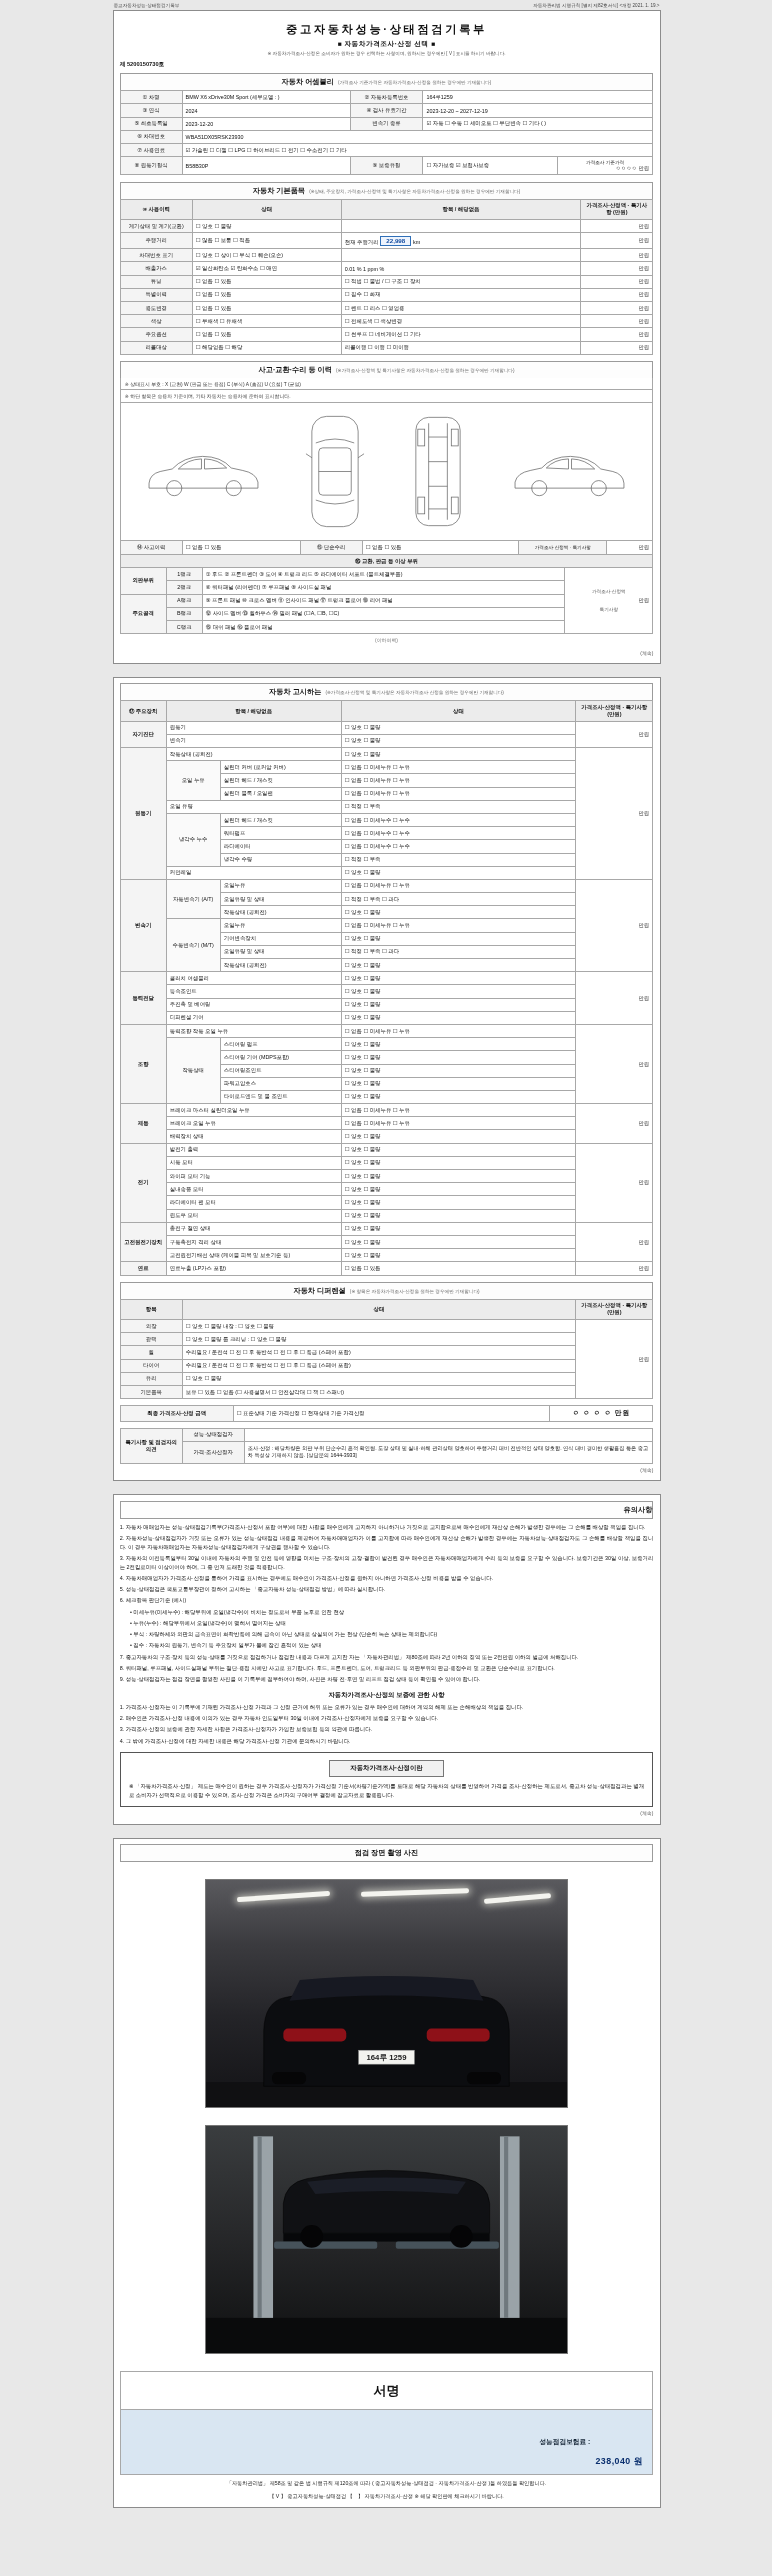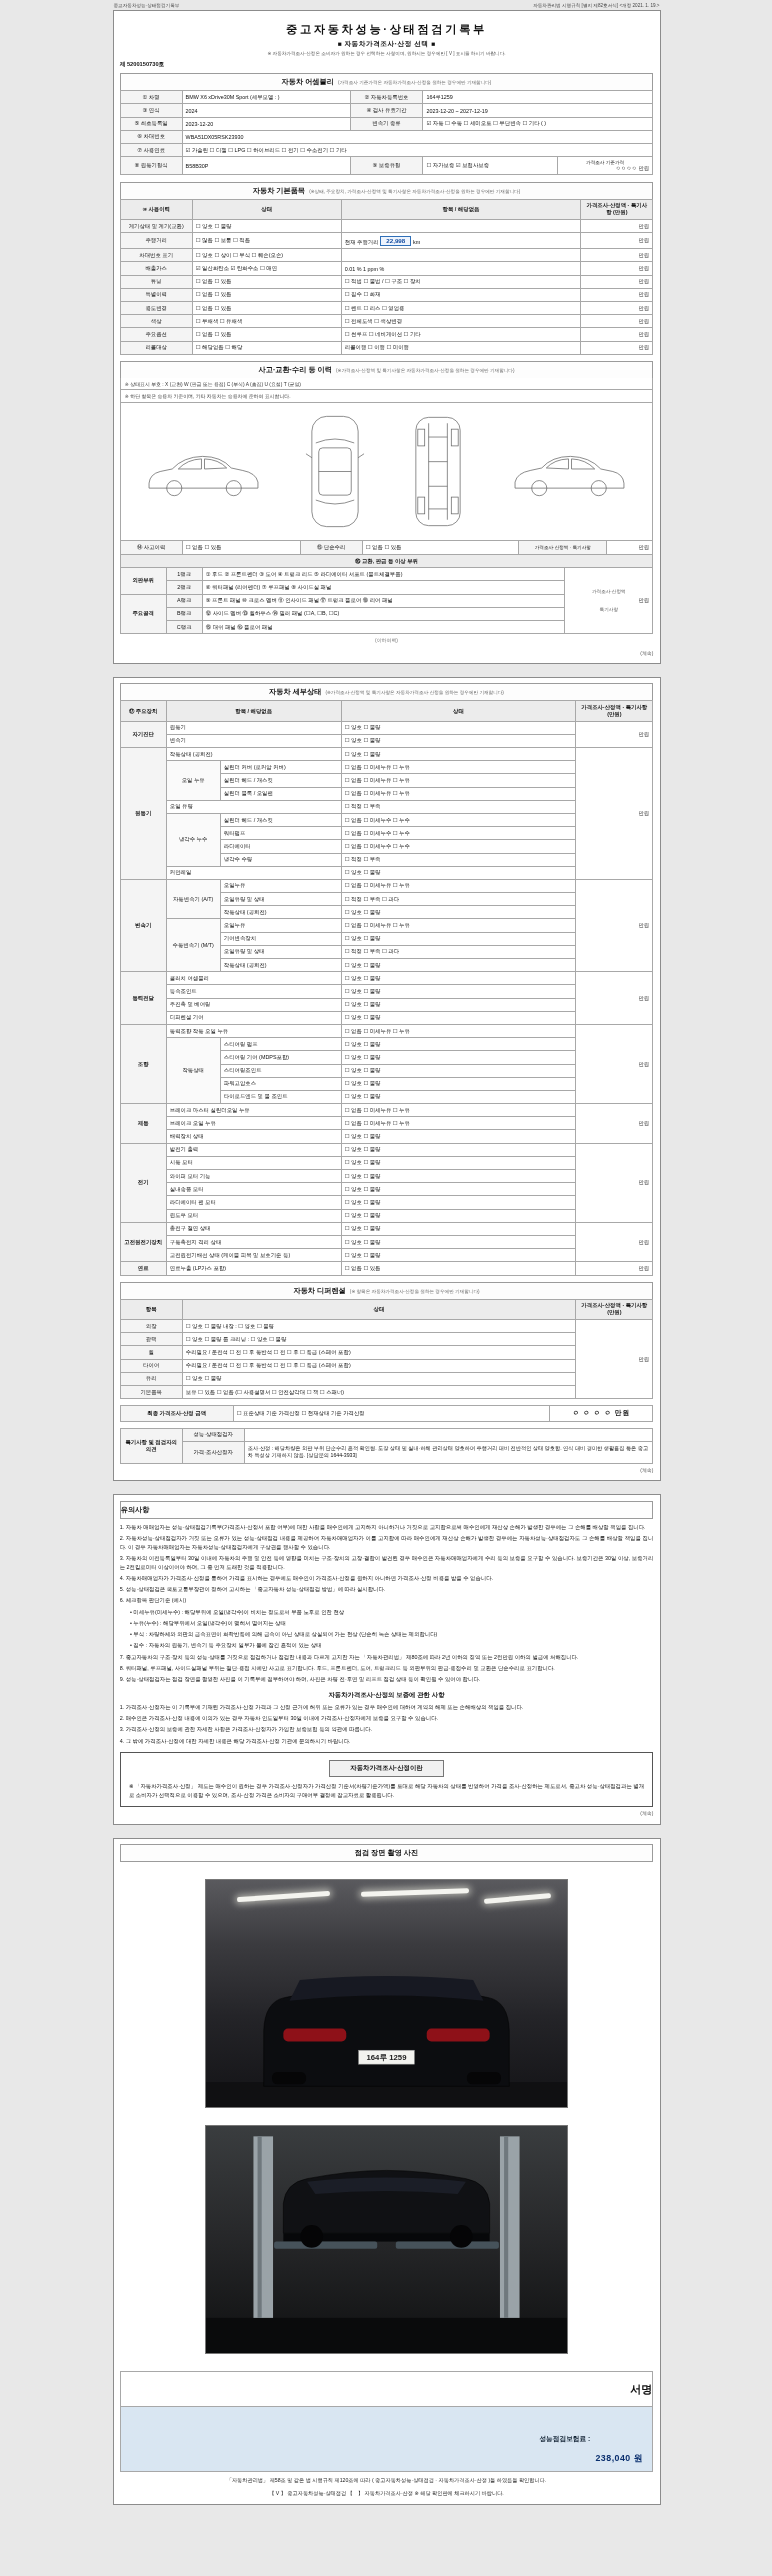--- a/index.html
+++ b/index.html
@@ -26,33 +26,33 @@
   .st{text-align:left;}
   .km{display:inline-block;border:0.5px solid #2f6fb8;color:#114a9e;font-weight:bold;
       padding:0.5px 5.2px;background:#eef4fd;font-size:6.2px;}
   .legend{font-size:4.9px;color:#333;padding:2.6px 4.1px;border:0.5px solid #a8a8a8;border-top:none;}
   .diagrams{display:flex;justify-content:space-around;align-items:center;border:0.5px solid #a8a8a8;border-top:none;padding:8.2px 3.1px;background:#fff;}
   .ln{stroke:#666;fill:none;stroke-width:1.5;}
   .continued{text-align:right;font-size:4.9px;color:#555;margin-top:3.1px;}
   .blankmark{text-align:center;font-size:4.9px;color:#777;padding:3.1px 0;}
   .para{font-size:5.4px;line-height:1.6;margin:2.6px 0;text-align:justify;}
   .para.s{margin-left:10.3px;}
-  .notice-head{text-align:left;font-weight:bold;font-size:7.2px;border:0.5px solid #9b9b9b;padding:3.1px 0;background:#fdfdfd;margin-bottom:4.1px;}
+  .notice-head{text-align:right;font-weight:bold;font-size:7.2px;border:0.5px solid #9b9b9b;padding:3.1px 0;background:#fdfdfd;margin-bottom:4.1px;}
   .notice-sub{text-align:center;font-weight:bold;font-size:6.4px;margin:7.2px 0 3.1px;}
   .whatis{border:0.5px solid #555;margin-top:7.2px;padding:0 0 6.2px;}
   .whatis-title{display:block;width:max-content;margin:6.2px auto 4.1px;border:0.5px solid #777;background:#f1f1f1;
       font-weight:bold;font-size:6.4px;padding:3.1px 20.6px;}
   .whatis-body{font-size:5.4px;line-height:1.6;padding:1px 8.2px;text-align:justify;}
   .photo-title{text-align:center;font-weight:bold;font-size:7.2px;border:0.5px solid #9b9b9b;padding:3.1px 0;background:#fdfdfd;margin-bottom:6.2px;}
   .photo{width:361px;height:227px;margin:17px auto;position:relative;overflow:hidden;border:0.5px solid #777;background:#222;}
   .ph1{background:linear-gradient(#5a5a5e 0%,#3b3b3f 28%,#242428 60%,#131316 100%);}
   .ph2{background:linear-gradient(#3a3d3f 0%,#28292b 45%,#0f1011 100%);}
   .lightstrip{position:absolute;background:#f4f4ef;height:5.2px;border-radius:2.1px;box-shadow:0 0 7.2px 2.1px rgba(255,255,240,.55);}
   .sig-box{border:0.5px solid #a8a8a8;margin-top:7.2px;}
-  .sig-label{text-align:right;font-weight:bold;font-size:11px;padding:9.3px 0;background:#fff;}
+  .sig-label{text-align:center;font-weight:bold;font-size:13px;padding:9.3px 0;background:#fff;}
   .sig-band{background:#d9e6f2;padding:6.2px 9.3px;display:flex;justify-content:flex-end;align-items:center;font-size:6.7px;border-top:0.5px solid #a8a8a8;}
   .fee-label{color:#123;font-weight:bold;}
   .fee-value{font-weight:bold;color:#0a2f6e;font-size:8.8px;margin-left:5.2px;letter-spacing:0.5px;margin-top:40px;}
   .footer-line{text-align:center;font-size:5.2px;color:#222;margin-top:4.1px;line-height:1.6;}
   .final-value{font-weight:bold;text-align:center;font-size:6.7px;letter-spacing:1px;}
   .opin-text{font-size:5.2px;line-height:1.5;text-align:left;}
 </style>
 </head>
 <body>
 
@@ -311,21 +311,21 @@
           </tr>
         </tbody>
     </table>
 
     <div class="blankmark">(이하여백)</div>
     <div class="continued">(계속)</div>
   </div>
 
   <div class="box">
     <div class="sec-title">
-      <span>자동차 세부상태</span><span class="sec-note">(※가격조사·산정액 및 특기사항은 자동차가격조사·산정을 원하는 경우에만 기재합니다)</span>
+      <span>자동차 고시하는</span><span class="sec-note">(※가격조사·산정액 및 특기사항은 자동차가격조사·산정을 원하는 경우에만 기재합니다)</span>
     </div>
     <table class="tbl">
       <colgroup>
           <col style="width:46px">
           <col style="width:54px">
           <col style="width:121px">
           <col>
           <col style="width:77px">
         </colgroup>
       <thead>

